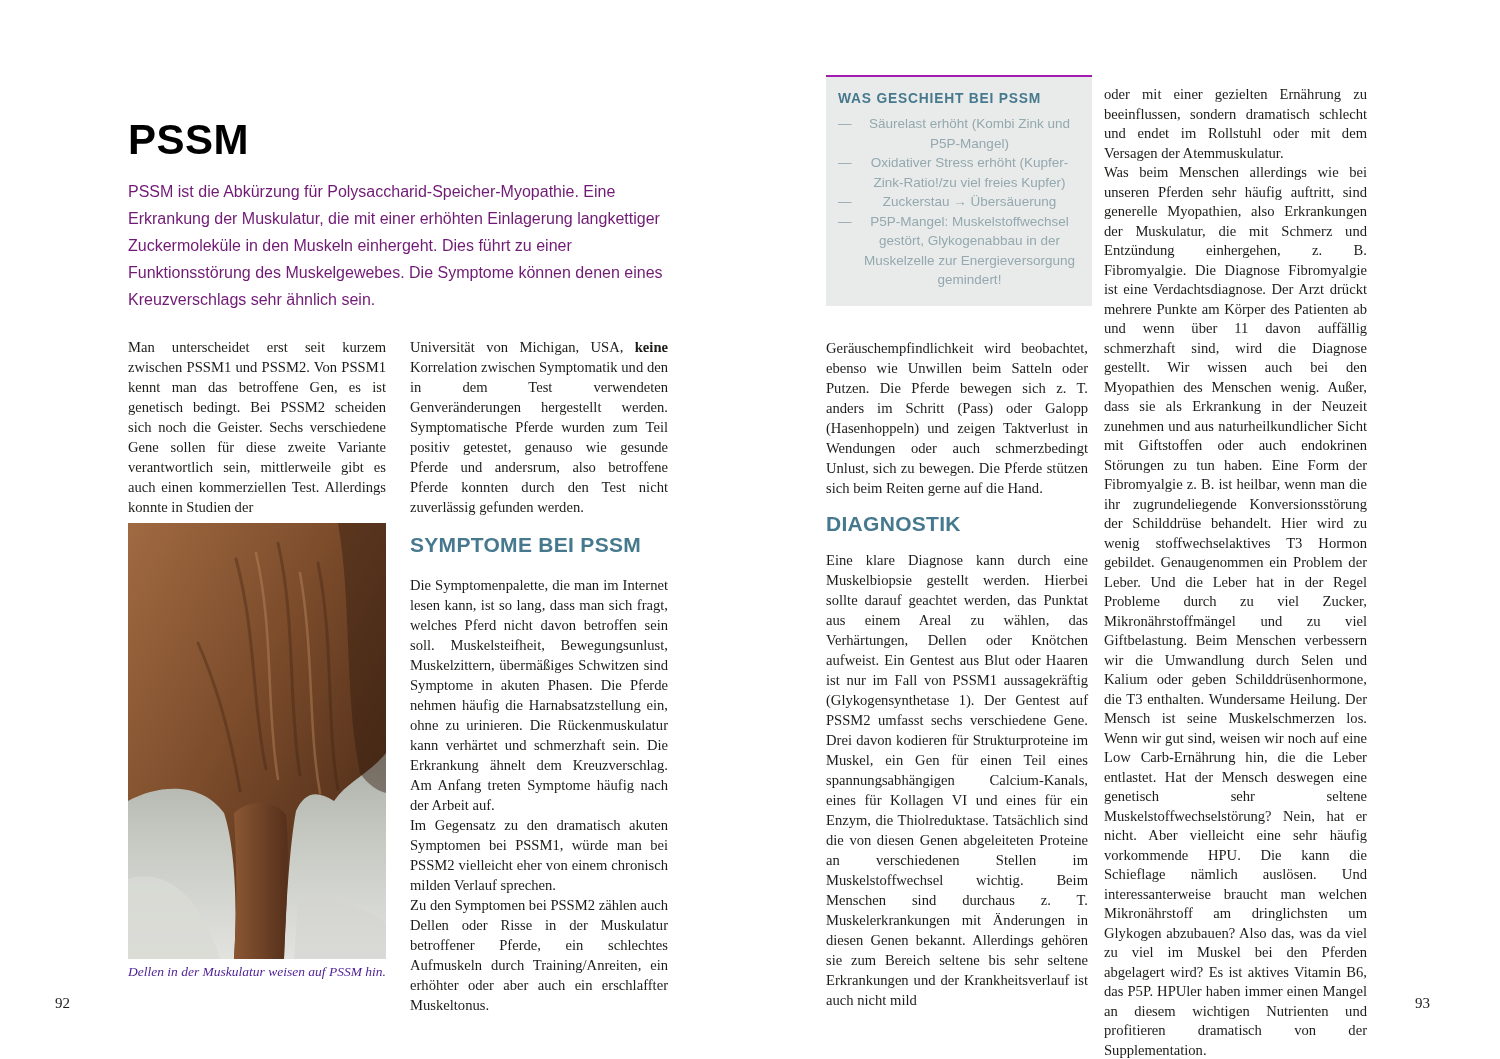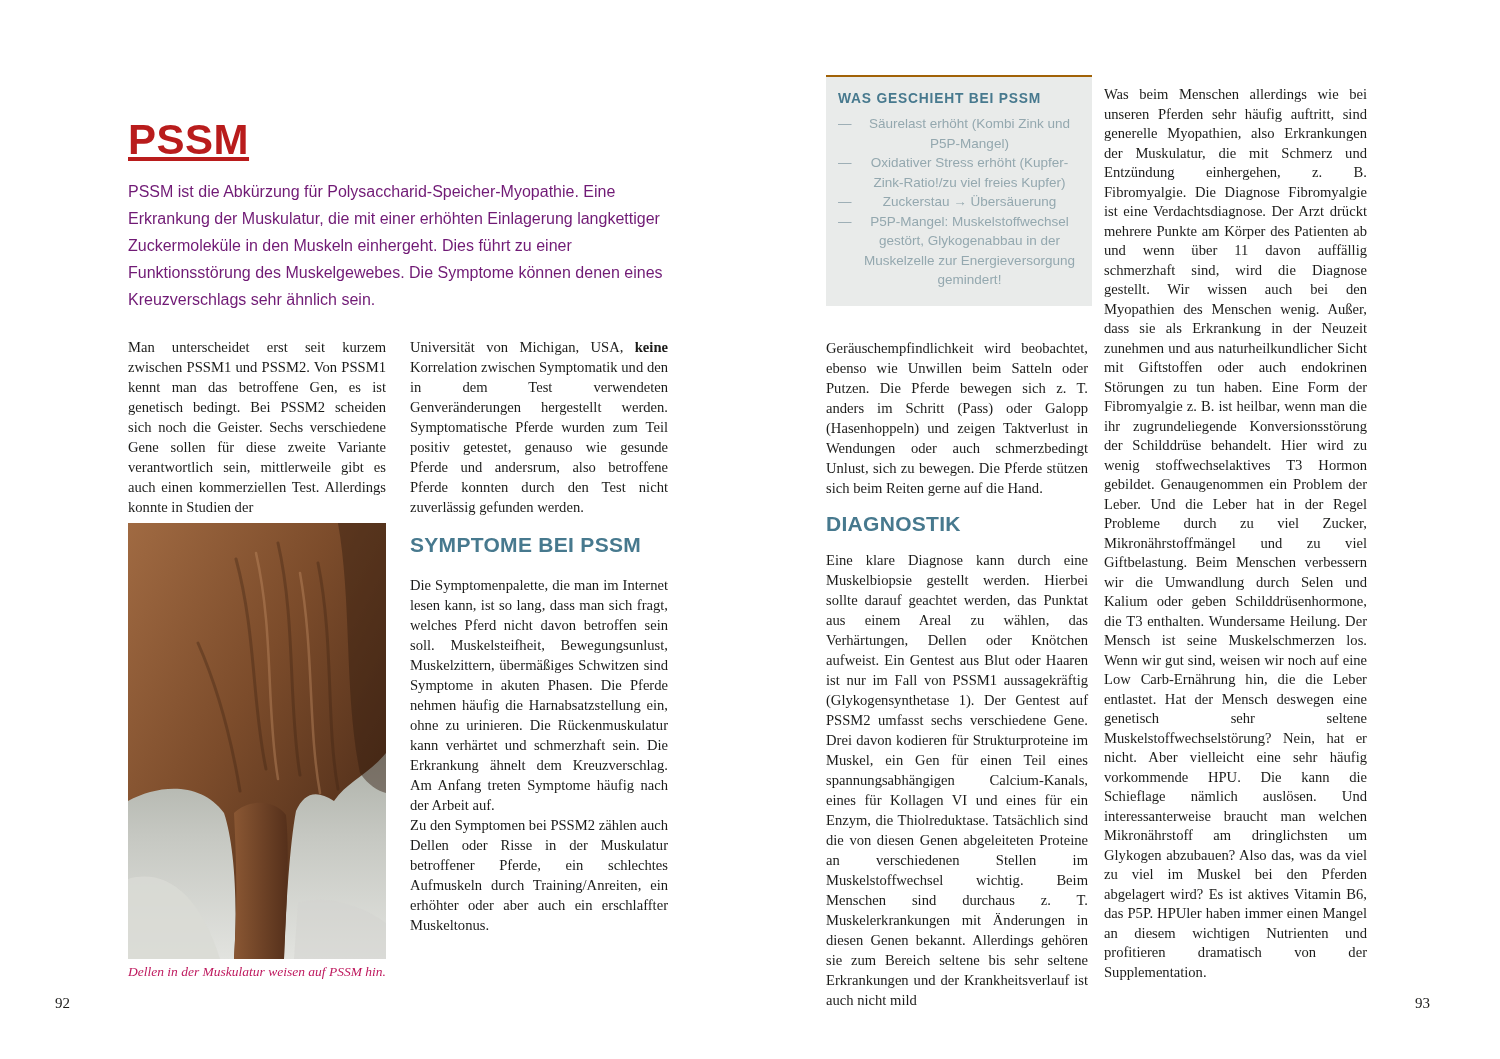--- a/index.html
+++ b/index.html
@@ -4,21 +4,21 @@
 <style>
   * { margin:0; padding:0; box-sizing:border-box; }
   html,body { background:#ffffff; }
   .spread {
     position:relative; width:1500px; height:1059px; background:#ffffff;
     overflow:hidden; font-family:"Liberation Serif", serif; color:#1c1c1a;
   }
   .page-title {
     position:absolute; left:128px; top:116px;
     font-family:"Liberation Sans", sans-serif; font-weight:bold;
-    font-size:42px; letter-spacing:0.5px; color:#b91c1c;text-decoration:underline;
+    font-size:42px; letter-spacing:0.5px; color:#000000;
   }
   .intro {
     position:absolute; left:128px; top:178px; width:548px;
     font-family:"Liberation Sans", sans-serif; font-size:16px;
     line-height:27px; color:#701a75;
   }
   .col {
     position:absolute; font-size:14.6px; line-height:20px;
     text-align:justify; color:#1c1c1a;
   }
@@ -33,28 +33,28 @@
   }
   .l-col2 .section-heading { margin:18px 0 20px 0; }
   .r-col1 .section-heading { margin:16px 0 16px 0; }
   .photo {
     position:absolute; left:128px; top:523px; width:258px; height:436px;
     overflow:hidden;
   }
   .photo svg { display:block; width:100%; height:100%; }
   .caption {
     position:absolute; left:128px; top:964px; width:280px;
-    font-style:italic; font-size:13.5px; text-align:left; color:#be185d;
+    font-style:italic; font-size:13.5px; text-align:left; color:#4c1d95;
   }
   .pagenum { position:absolute; top:995px; font-size:15px; color:#1c1c1a; }
   .pagenum-left  { left:55px; }
   .pagenum-right { right:70px; }
   .infobox {
     position:absolute; left:826px; top:75px; width:266px;
-    background:#e9ebea; border-top:2px solid #a16207;
+    background:#e9ebea; border-top:2px solid #a21caf;
     padding:14px 14px 16px 12px;
     font-family:"Liberation Sans", sans-serif;
   }
   .infobox-title {
     font-size:13.8px; font-weight:bold; letter-spacing:0.8px;
     color:#47798e; margin-bottom:8px;
   }
   .box-item {
     display:flex; font-size:13.5px; line-height:19.5px; color:#94a8af;
     text-align:left;
@@ -112,20 +112,21 @@
       <path d="M170,380 C200,370 236,384 258,400 L258,436 H166 Z" fill="#d3d4cf" opacity="0.55"></path>
     </svg>
   </div>
 
   <p class="caption">Dellen in der Muskulatur weisen auf PSSM hin.</p>
 
   <div class="col l-col2">
     <p><span>Universität von Michigan, USA, </span><b>keine</b><span> Korrelation zwischen Symptomatik und den in dem Test verwendeten Genveränderungen hergestellt werden. Symptomatische Pferde wurden zum Teil positiv getestet, genauso wie gesunde Pferde und andersrum, also betroffene Pferde konnten durch den Test nicht zuverlässig gefunden werden.</span></p>
     <h2 class="section-heading">SYMPTOME BEI PSSM</h2>
     <p>Die Symptomenpalette, die man im Internet lesen kann, ist so lang, dass man sich fragt, welches Pferd nicht davon betroffen sein soll. Muskelsteifheit, Bewegungsunlust, Muskelzittern, übermäßiges Schwitzen sind Symptome in akuten Phasen. Die Pferde nehmen häufig die Harnabsatzstellung ein, ohne zu urinieren. Die Rückenmuskulatur kann verhärtet und schmerzhaft sein. Die Erkrankung ähnelt dem Kreuzverschlag. Am Anfang treten Symptome häufig nach der Arbeit auf.</p>
+    <p>Im Gegensatz zu den dramatisch akuten Symptomen bei PSSM1, würde man bei PSSM2 vielleicht eher von einem chronisch milden Verlauf sprechen.</p>
     <p>Zu den Symptomen bei PSSM2 zählen auch Dellen oder Risse in der Muskulatur betroffener Pferde, ein schlechtes Aufmuskeln durch Training/Anreiten, ein erhöhter oder aber auch ein erschlaffter Muskeltonus.</p>
   </div>
 
   <div class="pagenum pagenum-left">92</div>
 
   <div class="infobox">
     <div class="infobox-title">WAS GESCHIEHT BEI PSSM</div>
     <div class="box-item">
       <span class="dash">—</span>
       <span class="box-text">Säurelast erhöht (Kombi Zink und P5P-Mangel)</span>
@@ -144,18 +145,19 @@
     </div>
   </div>
 
   <div class="col r-col1">
     <p>Geräuschempfindlichkeit wird beobachtet, ebenso wie Unwillen beim Satteln oder Putzen. Die Pferde bewegen sich z. T. anders im Schritt (Pass) oder Galopp (Hasenhoppeln) und zeigen Taktverlust in Wendungen oder auch schmerzbedingt Unlust, sich zu bewegen. Die Pferde stützen sich beim Reiten gerne auf die Hand.</p>
     <h2 class="section-heading">DIAGNOSTIK</h2>
     <p>Eine klare Diagnose kann durch eine Muskelbiopsie gestellt werden. Hierbei sollte darauf geachtet werden, das Punktat aus einem Areal zu wählen, das Verhärtungen, Dellen oder Knötchen aufweist. Ein Gentest aus Blut oder Haaren ist nur im Fall von PSSM1 aussagekräftig (Glykogensynthetase 1). Der Gentest auf PSSM2 umfasst sechs verschiedene Gene. Drei davon kodieren für Strukturproteine im Muskel, ein Gen für einen Teil eines spannungsabhängigen Calcium-Kanals, eines für Kollagen VI und eines für ein Enzym, die Thiolreduktase. Tatsächlich sind die von diesen Genen abgeleiteten Proteine an verschiedenen Stellen im Muskelstoffwechsel wichtig. Beim Menschen sind durchaus z. T. Muskelerkrankungen mit Änderungen in diesen Genen bekannt. Allerdings gehören sie zum Bereich seltene bis sehr seltene Erkrankungen und der Krankheitsverlauf ist auch nicht mild</p>
   </div>
 
   <div class="col r-col2">
+    <p>oder mit einer gezielten Ernährung zu beeinflussen, sondern dramatisch schlecht und endet im Rollstuhl oder mit dem Versagen der Atemmuskulatur.</p>
     <p>Was beim Menschen allerdings wie bei unseren Pferden sehr häufig auftritt, sind generelle Myopathien, also Erkrankungen der Muskulatur, die mit Schmerz und Entzündung einhergehen, z. B. Fibromyalgie. Die Diagnose Fibromyalgie ist eine Verdachtsdiagnose. Der Arzt drückt mehrere Punkte am Körper des Patienten ab und wenn über 11 davon auffällig schmerzhaft sind, wird die Diagnose gestellt. Wir wissen auch bei den Myopathien des Menschen wenig. Außer, dass sie als Erkrankung in der Neuzeit zunehmen und aus naturheilkundlicher Sicht mit Giftstoffen oder auch endokrinen Störungen zu tun haben. Eine Form der Fibromyalgie z. B. ist heilbar, wenn man die ihr zugrundeliegende Konversionsstörung der Schilddrüse behandelt. Hier wird zu wenig stoffwechselaktives T3 Hormon gebildet. Genaugenommen ein Problem der Leber. Und die Leber hat in der Regel Probleme durch zu viel Zucker, Mikronährstoffmängel und zu viel Giftbelastung. Beim Menschen verbessern wir die Umwandlung durch Selen und Kalium oder geben Schilddrüsenhormone, die T3 enthalten. Wundersame Heilung. Der Mensch ist seine Muskelschmerzen los. Wenn wir gut sind, weisen wir noch auf eine Low Carb-Ernährung hin, die die Leber entlastet. Hat der Mensch deswegen eine genetisch sehr seltene Muskelstoffwechselstörung? Nein, hat er nicht. Aber vielleicht eine sehr häufig vorkommende HPU. Die kann die Schieflage nämlich auslösen. Und interessanterweise braucht man welchen Mikronährstoff am dringlichsten um Glykogen abzubauen? Also das, was da viel zu viel im Muskel bei den Pferden abgelagert wird? Es ist aktives Vitamin B6, das P5P. HPUler haben immer einen Mangel an diesem wichtigen Nutrienten und profitieren dramatisch von der Supplementation.</p>
   </div>
 
   <div class="pagenum pagenum-right">93</div>
 
 </div>
 
 </body></html>

